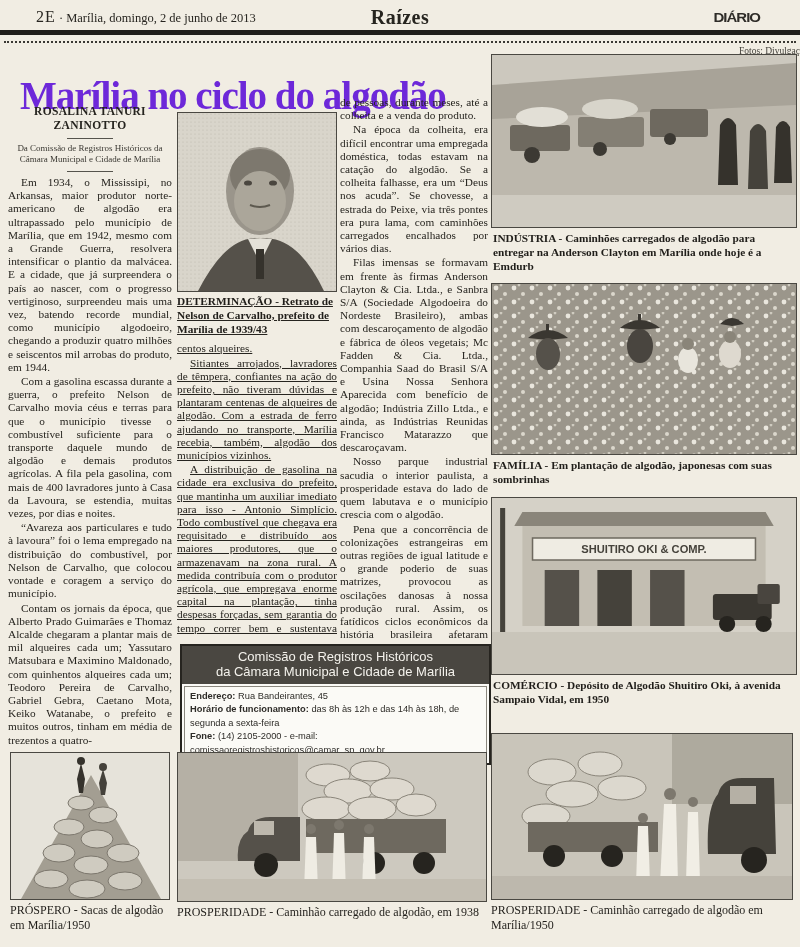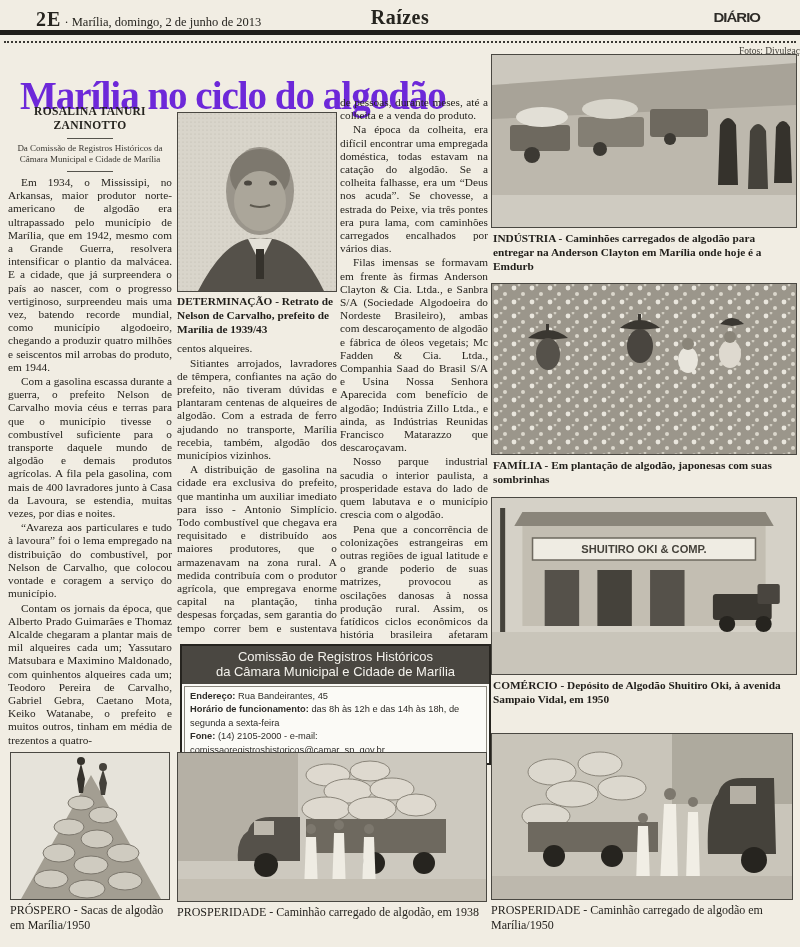--- a/index.html
+++ b/index.html
@@ -2,41 +2,41 @@
 <html lang="pt"><head>
 <meta charset="utf-8">
 <style>
   html,body{margin:0;padding:0;}
   body{background:#dcd8d0;font-family:"Liberation Serif", serif;}
   #page{position:relative;width:800px;height:947px;margin:0 auto;background:#f1ede3;overflow:hidden;color:#26241f;}
 
   
   .mast-row{position:absolute;left:0;top:6px;width:800px;height:24px;}
   .mast-left{position:absolute;left:36px;top:2px;font-size:12.5px;white-space:nowrap;}
-  .mast-pagenum{font-size:20px;font-weight:bold;letter-spacing:1px;}
+  .mast-pagenum{font-size:16px;font-weight:normal;letter-spacing:1px;}
   .mast-section{position:absolute;left:0;right:0;top:0;text-align:center;font-size:20px;font-weight:bold;letter-spacing:.5px;}
   .mast-logo{position:absolute;right:40px;top:3px;font-family:"Liberation Sans",sans-serif;font-size:15px;font-weight:bold;letter-spacing:-1px;transform:scaleY(.9);color:#2e2c28;}
   .rule-thick{position:absolute;left:0;top:30px;width:800px;height:5px;background:#201e1a;}
   .rule-dotted{position:absolute;left:4px;top:41px;width:792px;border-top:2px dotted #3a3833;}
   .photos-credit{position:absolute;right:0px;top:46px;font-size:9.5px;color:#44423c;}
 
   
   .headline{position:absolute;left:10px;top:50px;width:478px;font-size:39px;font-weight:bold;letter-spacing:-1px;line-height:1.0;color:#6d28d9;margin-left:10px;}
 
   
   .byline{position:absolute;left:8px;top:104px;width:164px;text-align:center;}
   .byline .author{font-size:11.5px;font-weight:bold;letter-spacing:.3px;line-height:1.25;}
   .byline .sep{width:46px;margin:5px auto 4px auto;border-top:1px solid #55534c;}
   .byline .affil{font-size:9px;line-height:1.3;color:#3a3832;}
 
   
   .colbody p{margin:0 0 1px 0;font-size:11.3px;line-height:13.2px;text-align:justify;text-indent:13px;}
   .colbody p.noindent{text-indent:0;}
   .col1{position:absolute;left:8px;top:176px;width:164px;height:574px;overflow:hidden;}
-  .col2{position:absolute;left:177px;top:112px;width:160px;}
+  .col2{position:absolute;left:177px;top:112px;width:160px;text-decoration:underline;}
   .col2-text{height:296px;overflow:hidden;}
   .col3{position:absolute;left:340px;top:96px;width:148px;height:548px;overflow:hidden;}
 
   
   .photo{position:relative;background:#c6c2b8;border:1px solid #4a4842;overflow:hidden;}
   .photo svg{display:block;width:100%;height:100%;}
   .caption{font-size:11.3px;font-weight:bold;line-height:1.22;margin-top:3px;color:#201e1a;}
 
   
   .portrait{width:158px;height:178px;margin:0 0 3px 0;}

